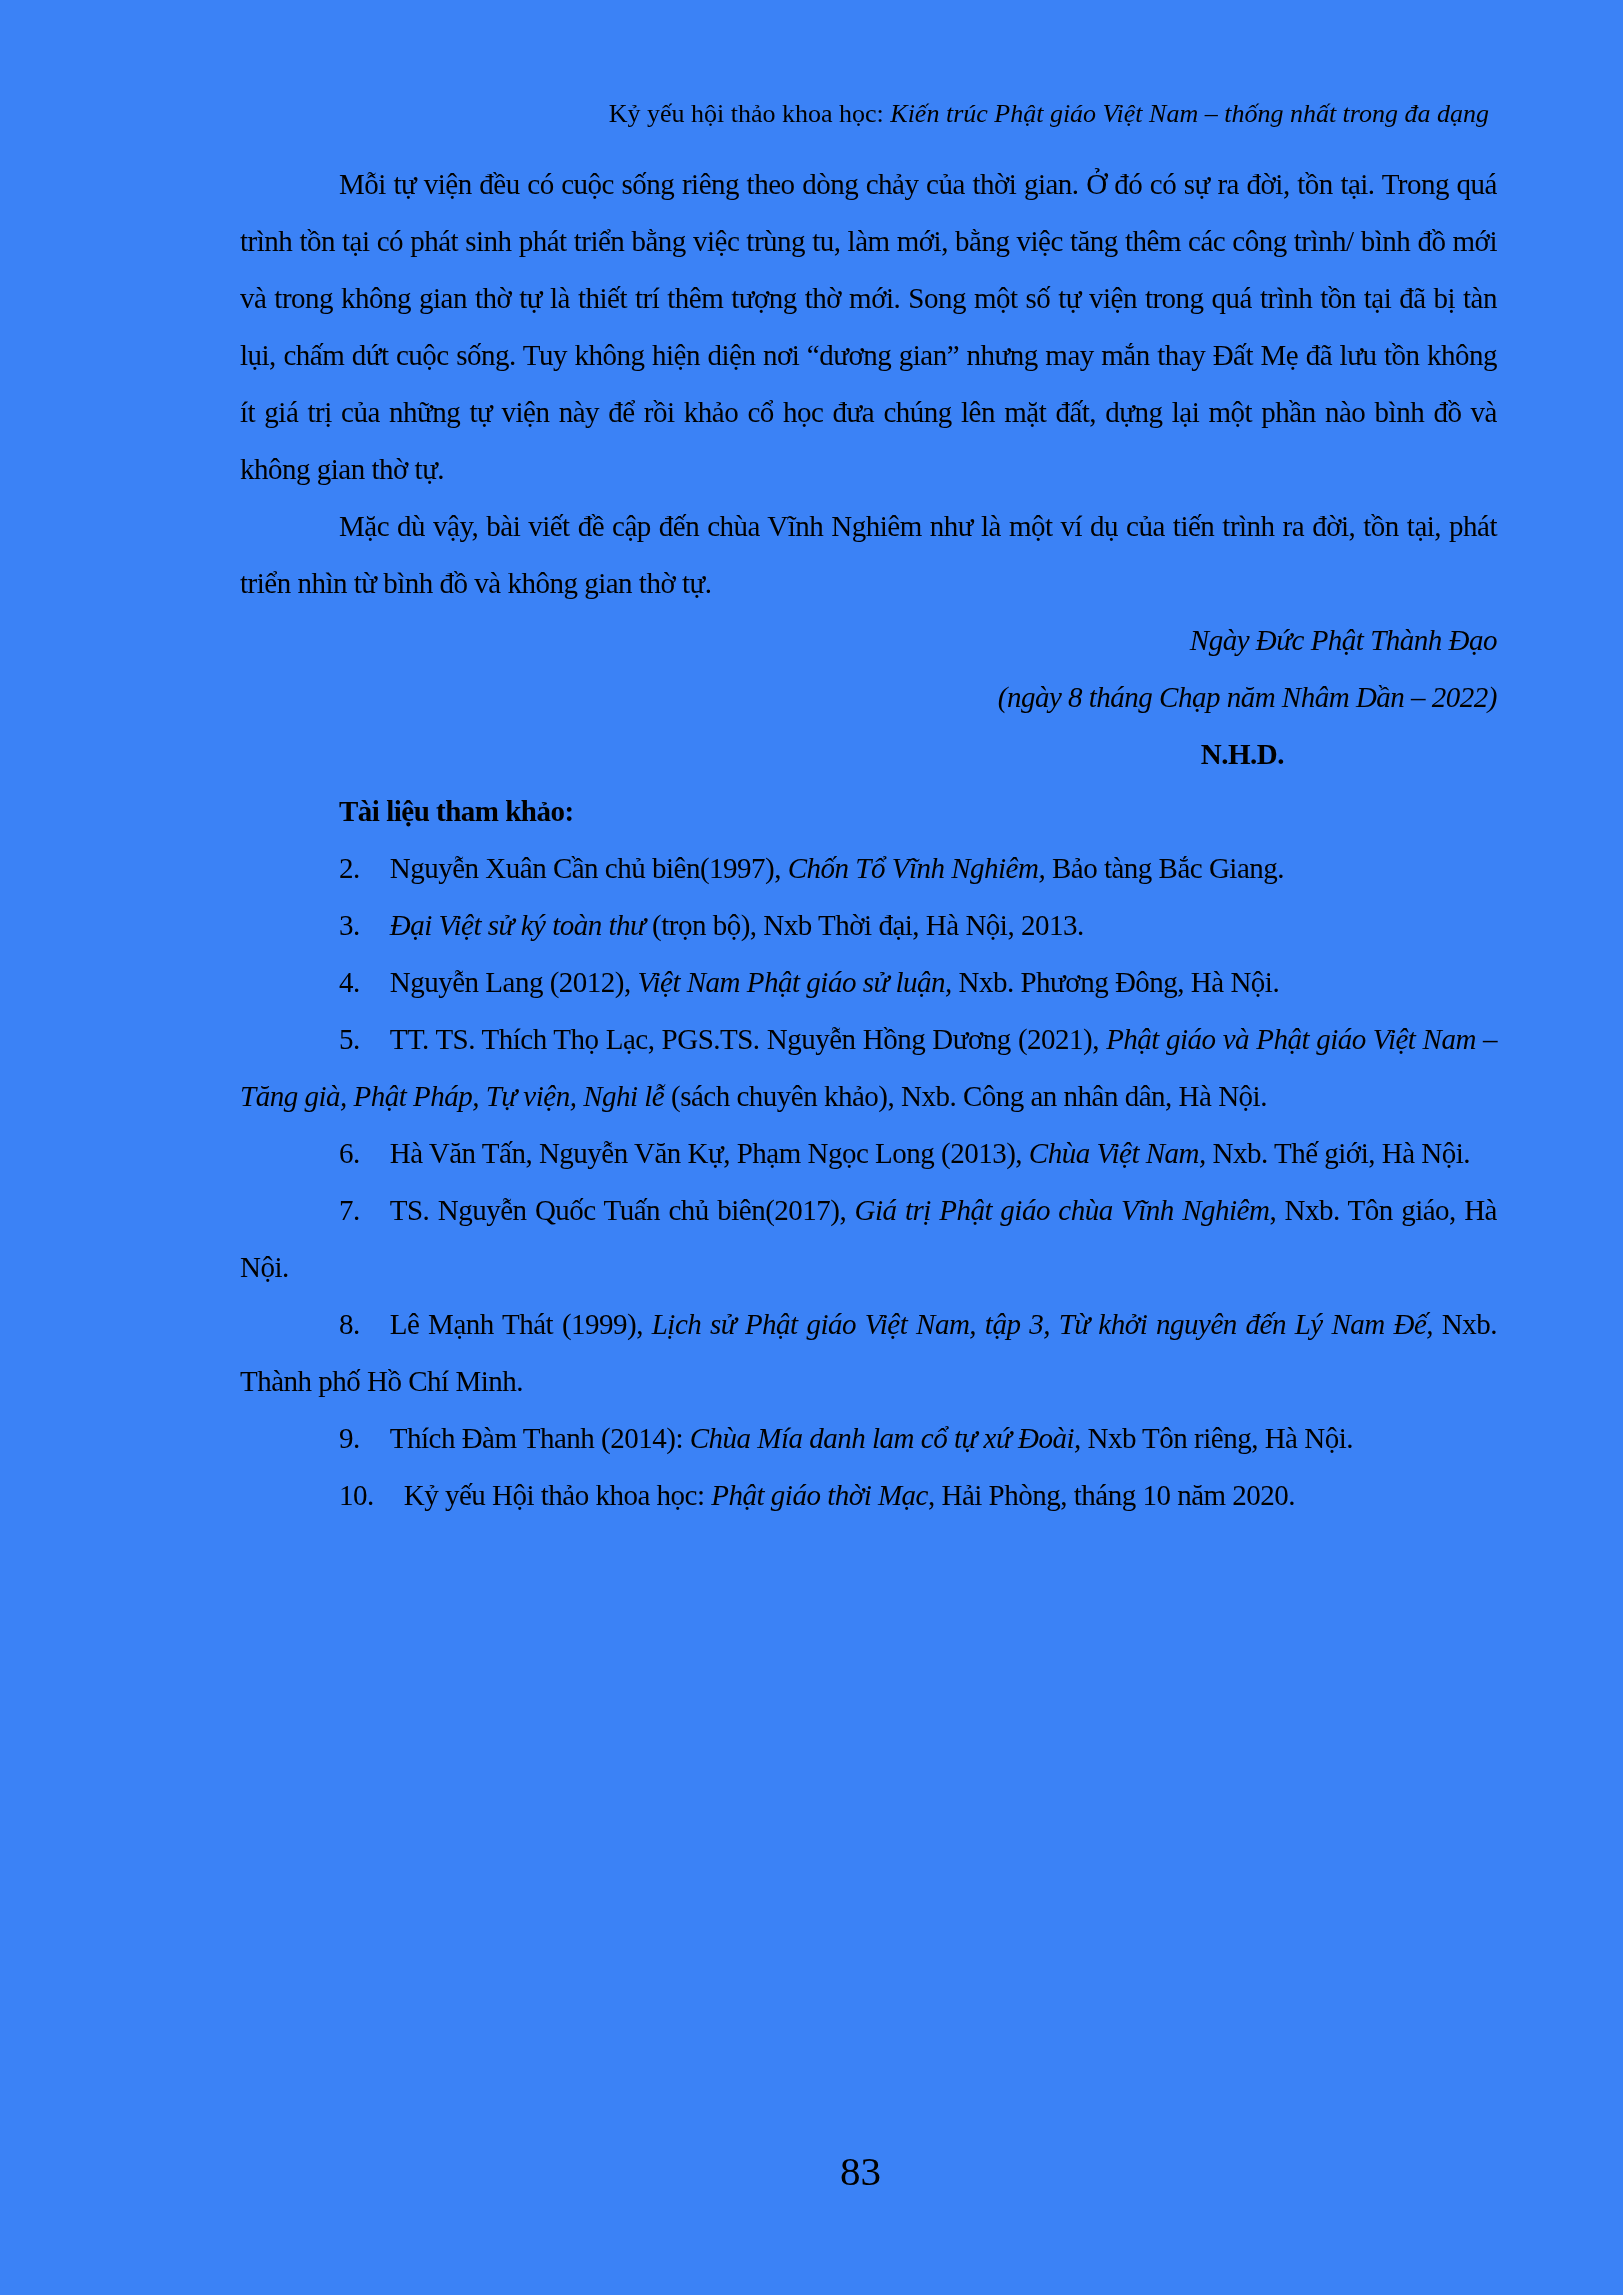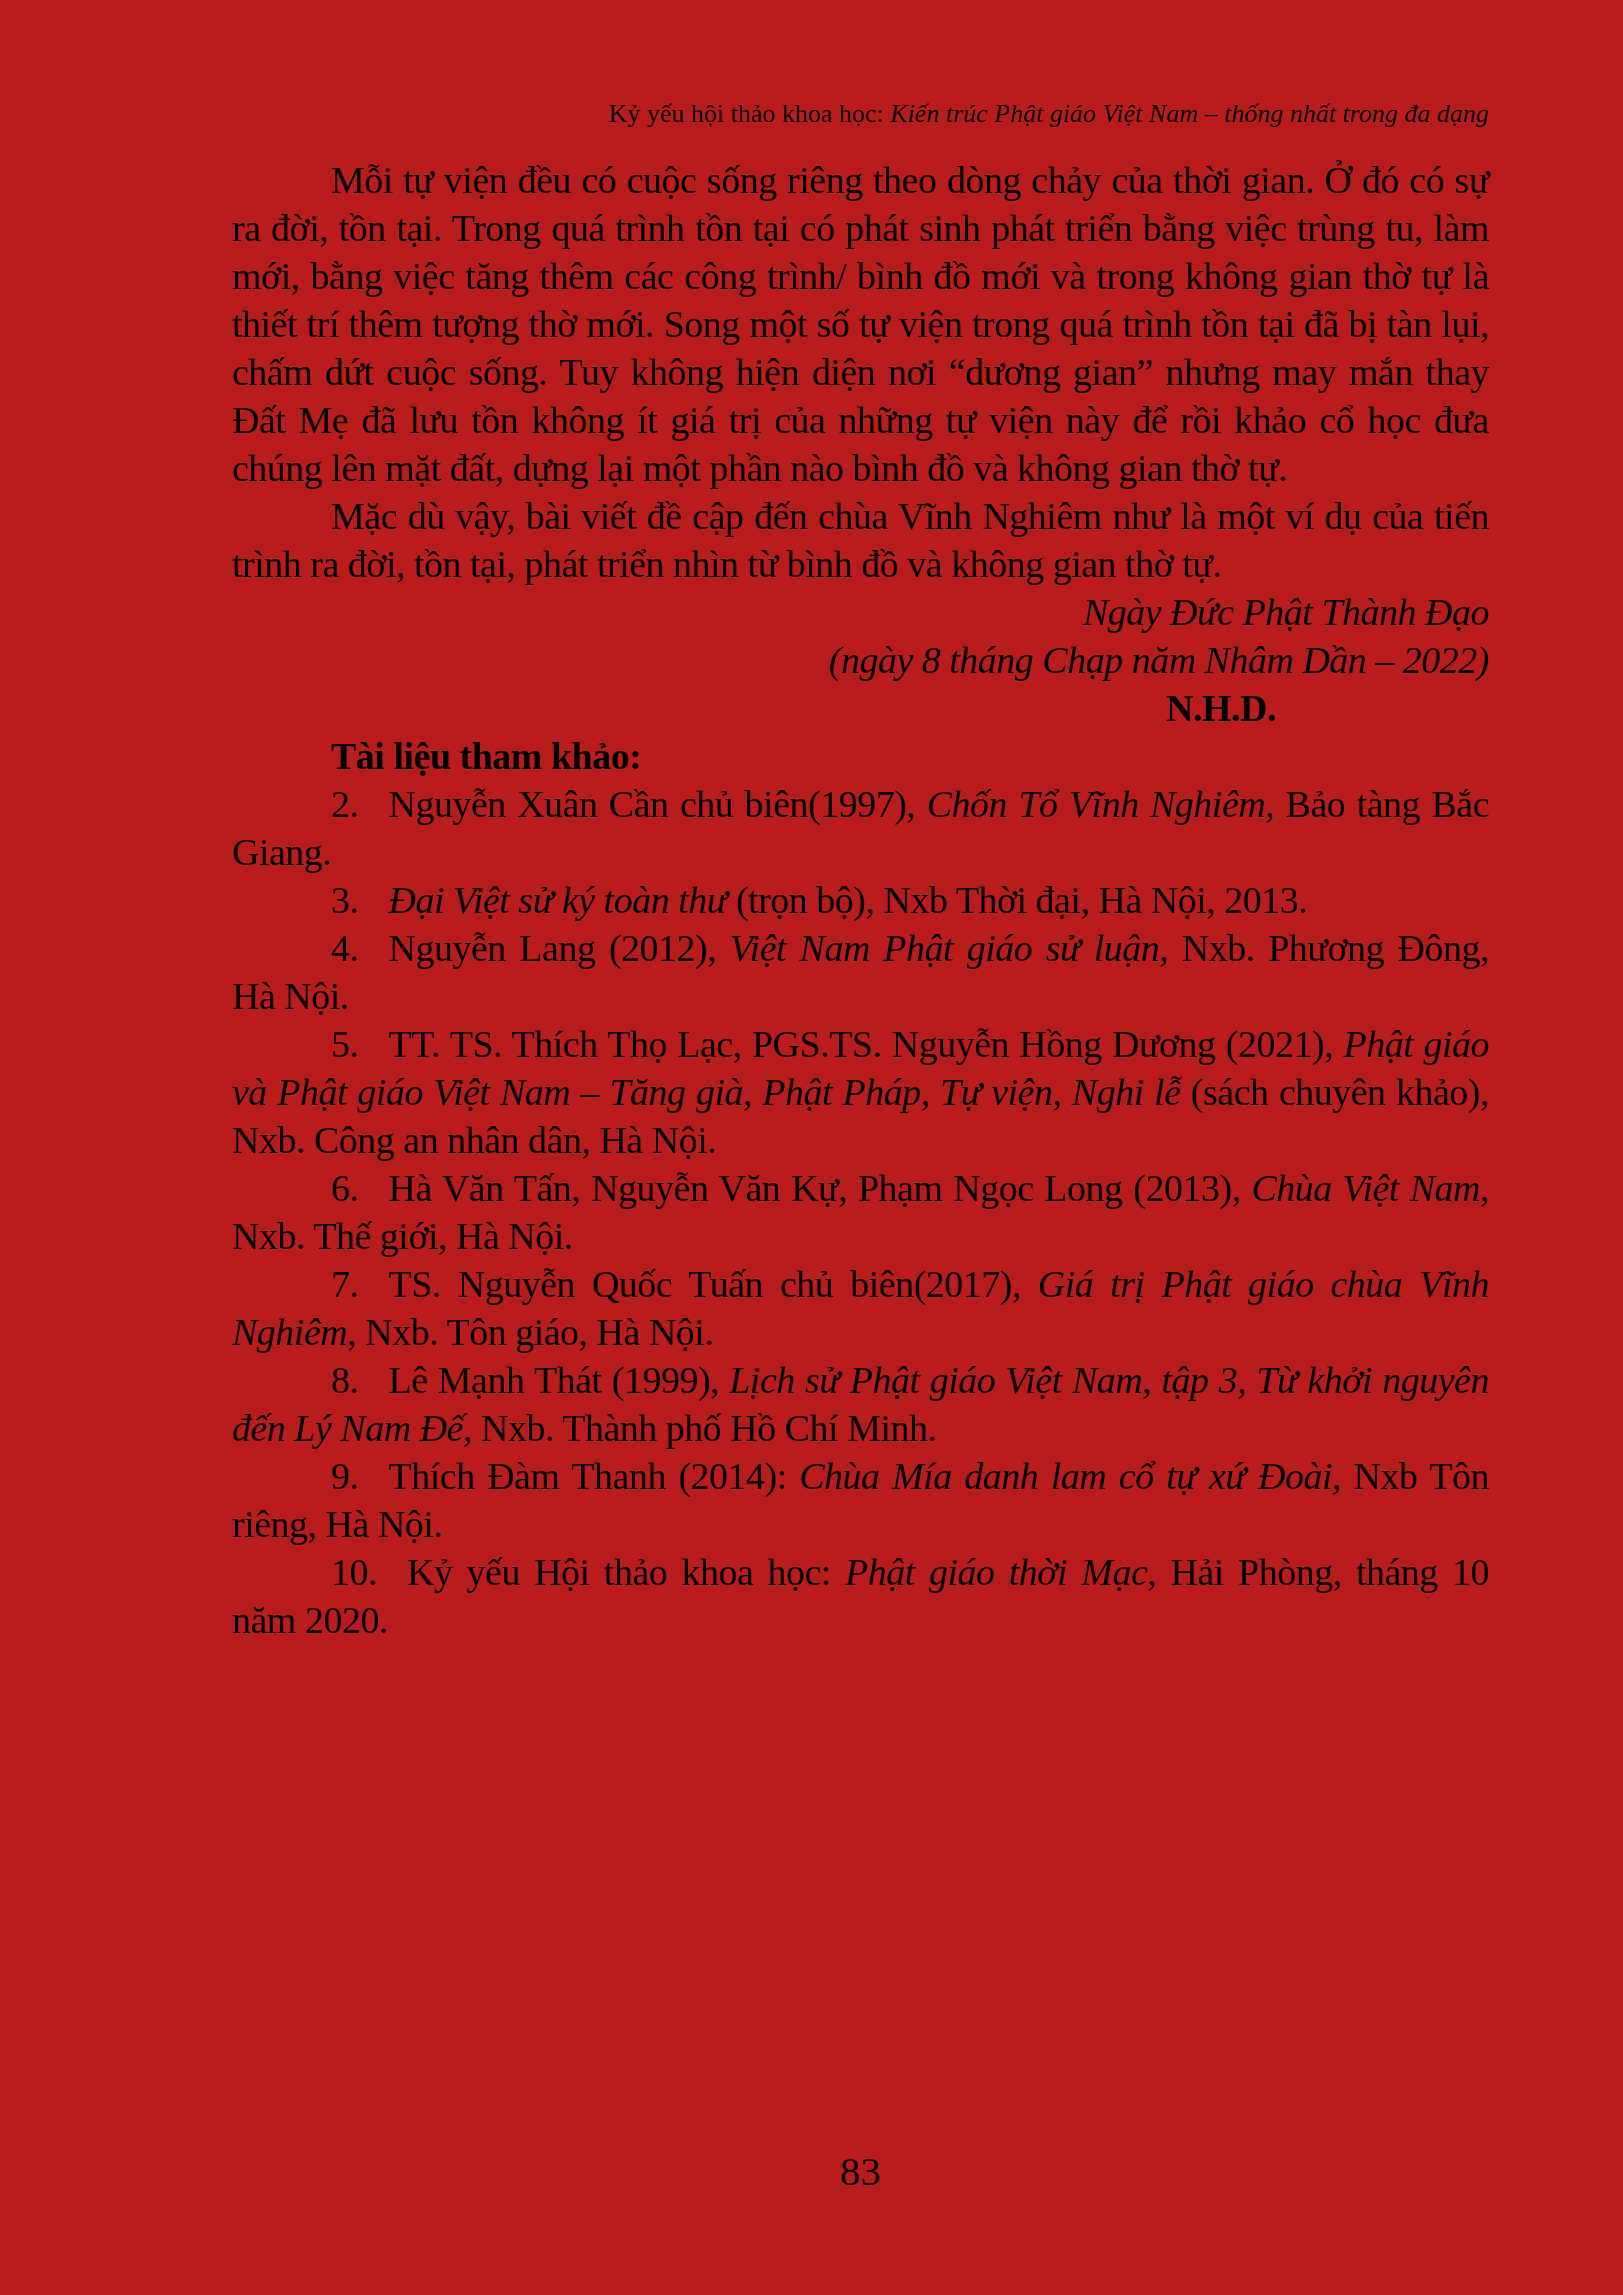--- a/index.html
+++ b/index.html
@@ -1,42 +1,42 @@
 <!DOCTYPE html>
 <html lang="vi" style="font-size:10.5px"><head>
 <meta charset="utf-8">
 <style>
   html, body { margin: 0; padding: 0; background: #ffffff; }
   .page {
     position: relative;
     width: 1623px;
     height: 2295px;
-    background: #b91c1c;
+    background: #3b82f6;
     color: #000000;
     font-family: "Liberation Serif", "DejaVu Serif", serif;
     overflow: hidden;
   }
   .running-header {
     position: absolute;
     top: 97px;
     left: 232px;
     width: 1257px;
     text-align: right;
     font-size: 26px;
     line-height: 34px;
     white-space: nowrap;
   }
   .running-header .italic { font-style: italic; }
   .content {
     position: absolute;
     top: 156px;
-    left: 232px;
+    left: 240px;
     width: 1257px;
-    font-size: 38px;
-    line-height: 48px;
+    font-size: 29px;
+    line-height: 57px;
     letter-spacing: -0.5px;
     text-align: justify;
   }
   .content p { margin: 0; }
   .para { text-indent: 99px; }
   .sig-line {
     text-align: right;
     font-style: italic;
     text-indent: 0;
   }

